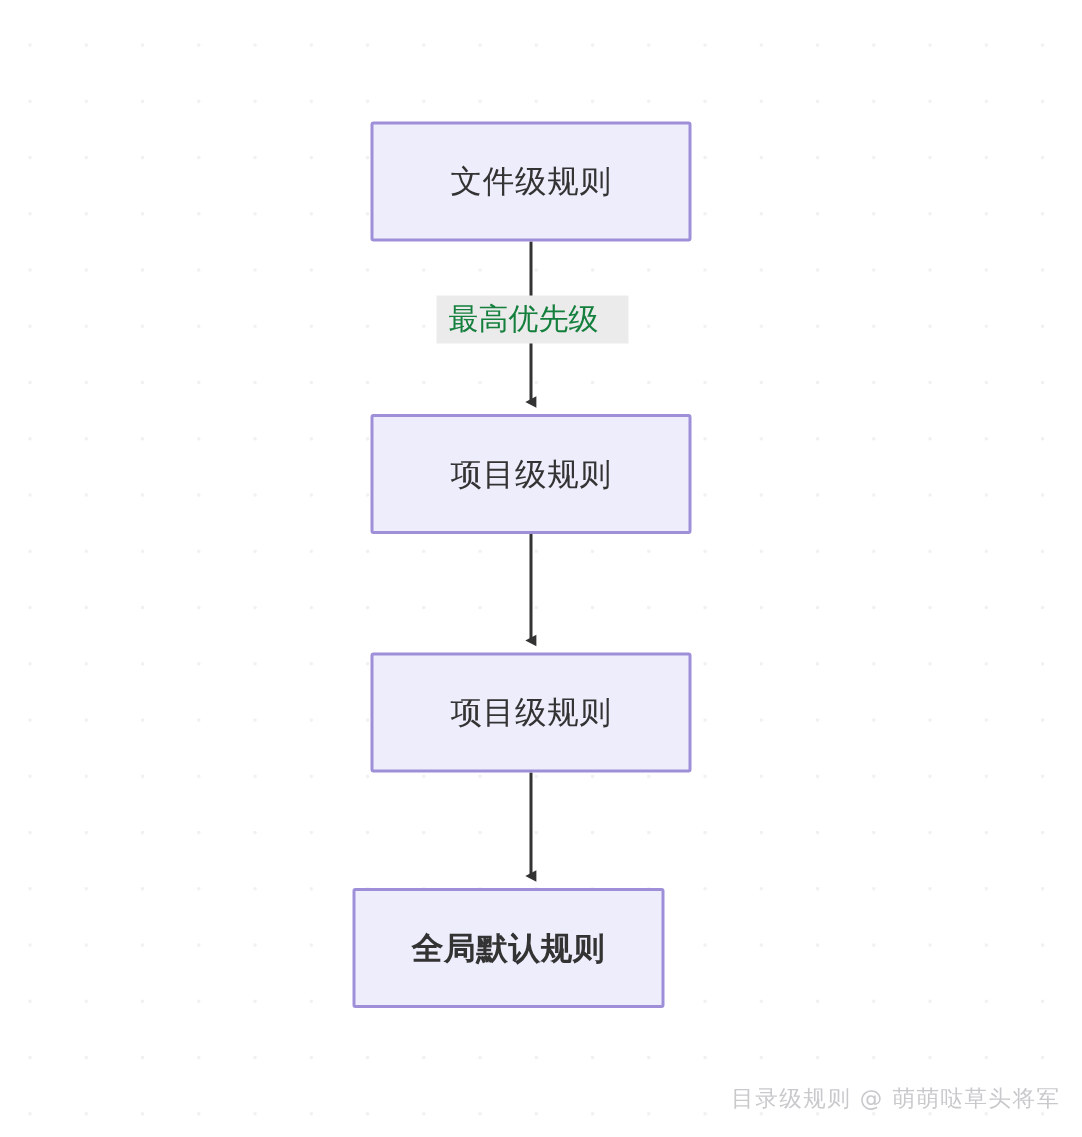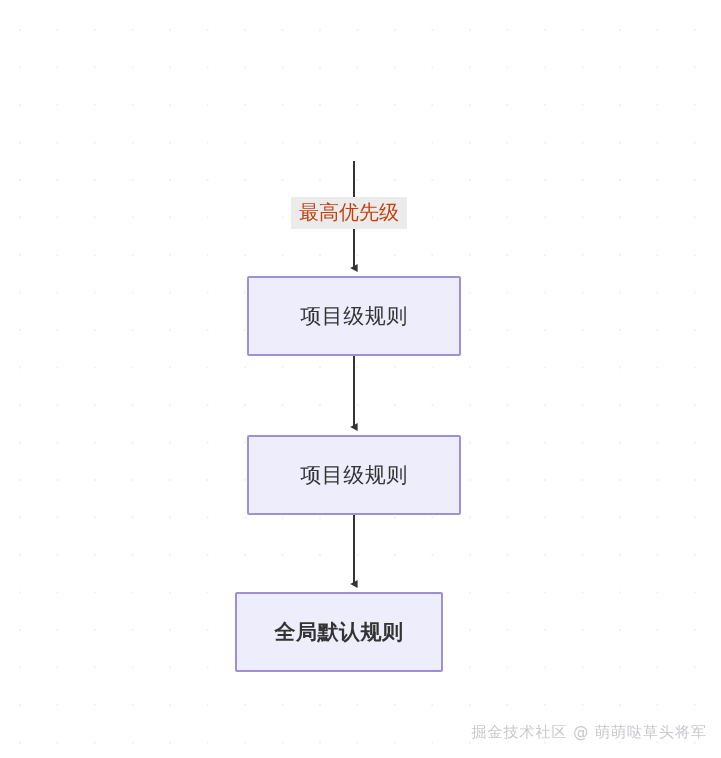--- a/index.html
+++ b/index.html
@@ -61,23 +61,23 @@
     width: 721px;
     height: 758px;
     pointer-events: none;
   }
 
   
   .edge-label {
     position: absolute;
     left: 291px;
     top: 197px;
-    padding: 4px 8px 6px 8px;
+    padding: 4px 20px 6px 8px;
     background: #ebebeb;
-    color: #c2410c;
+    color: #15803d;
     font-size: 20px;
     line-height: 1.1;
     white-space: nowrap;
     font-family: "DejaVu Sans", "Liberation Sans", sans-serif;
   }
 
   
   .watermark {
     position: absolute;
     right: 14px;
@@ -103,28 +103,31 @@
 
     <line x1="354" y1="161" x2="354" y2="268" stroke="#333333" stroke-width="2" marker-end="url(#arrowhead)"></line>
 
     <line x1="354" y1="356" x2="354" y2="427" stroke="#333333" stroke-width="2" marker-end="url(#arrowhead)"></line>
 
     <line x1="354" y1="515" x2="354" y2="584" stroke="#333333" stroke-width="2" marker-end="url(#arrowhead)"></line>
   </svg>
 
   <div class="edge-label">最高优先级</div>
 
+  <div class="node" id="node-file">
+    <span class="node-label">文件级规则</span>
+  </div>
 
   <div class="node" id="node-directory">
     <span class="node-label">项目级规则</span>
   </div>
 
   <div class="node" id="node-project">
     <span class="node-label">项目级规则</span>
   </div>
 
   <div class="node" id="node-global">
     <span class="node-label">全局默认规则</span>
   </div>
 
-  <div class="watermark">掘金技术社区 @ 萌萌哒草头将军</div>
+  <div class="watermark">目录级规则 @ 萌萌哒草头将军</div>
 
 </div>
 
 </body></html>

